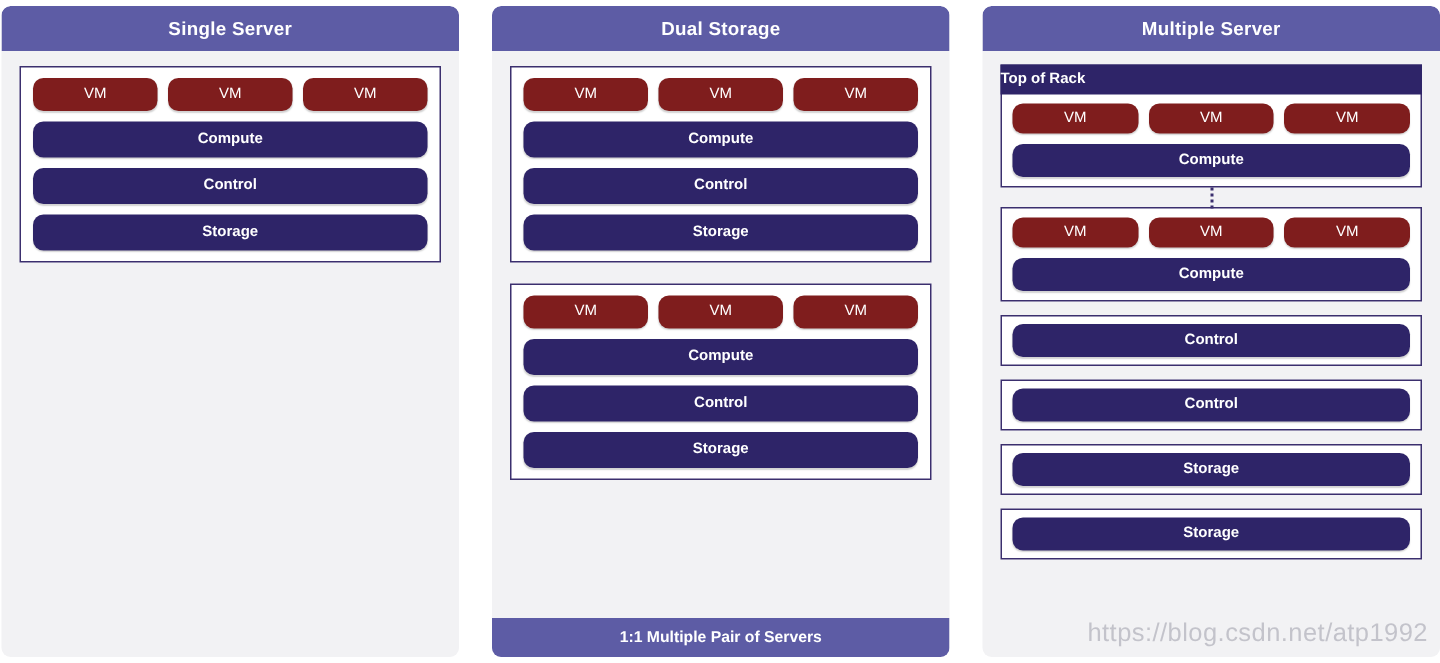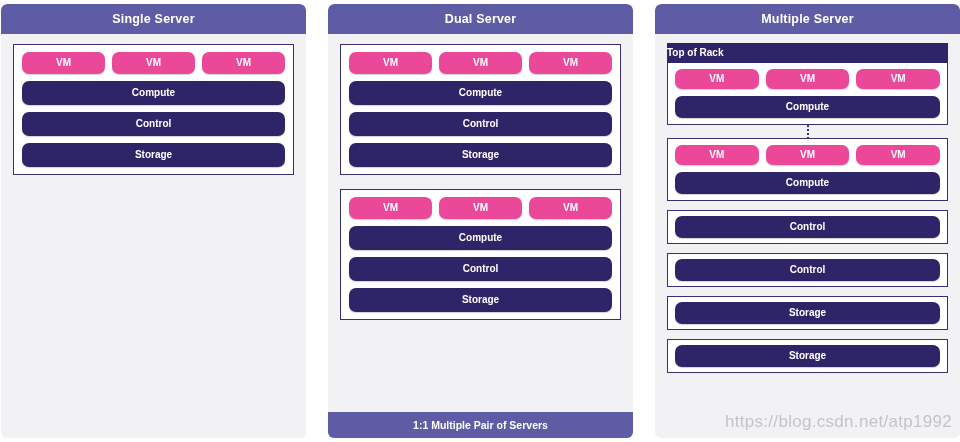--- a/index.html
+++ b/index.html
@@ -94,24 +94,24 @@
   }
 
   
   .vm-row {
     display: flex;
     gap: 7px;
     margin-bottom: 7px;
   }
   .vm {
     flex: 1 1 0;
-    background: #ec4899;
+    background: #7f1d1d;
     color: #ffffff;
     font-size: 10px;
-    font-weight: bold;
+    font-weight: normal;
     text-align: center;
     border-radius: 7px;
     padding: 5px 0 6px;
     box-shadow: 0 1px 1px rgba(0,0,0,0.18);
   }
 
   
   .layer {
     background: #2e2468;
     color: #ffffff;
@@ -192,21 +192,21 @@
           <div class="vm">VM</div>
         </div>
         <div class="layer">Compute</div>
         <div class="layer">Control</div>
         <div class="layer">Storage</div>
       </div>
     </div>
   </div>
 
   <div class="panel panel-dual">
-    <div class="panel-header">Dual Server</div>
+    <div class="panel-header">Dual Storage</div>
     <div class="panel-body">
       <div class="server-box stack-box">
         <div class="vm-row">
           <div class="vm">VM</div>
           <div class="vm">VM</div>
           <div class="vm">VM</div>
         </div>
         <div class="layer">Compute</div>
         <div class="layer">Control</div>
         <div class="layer">Storage</div>

